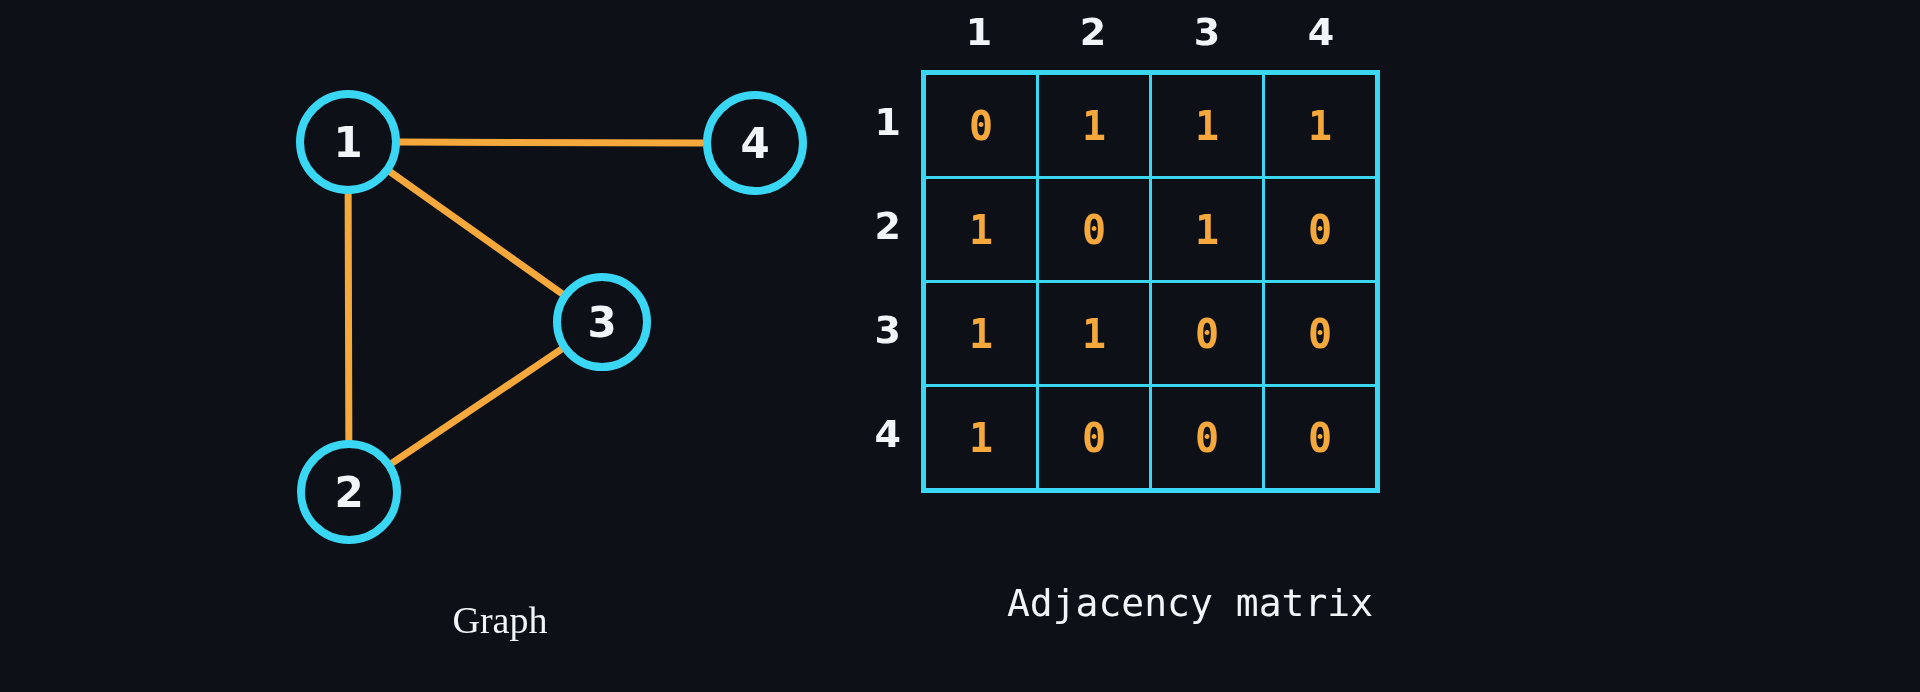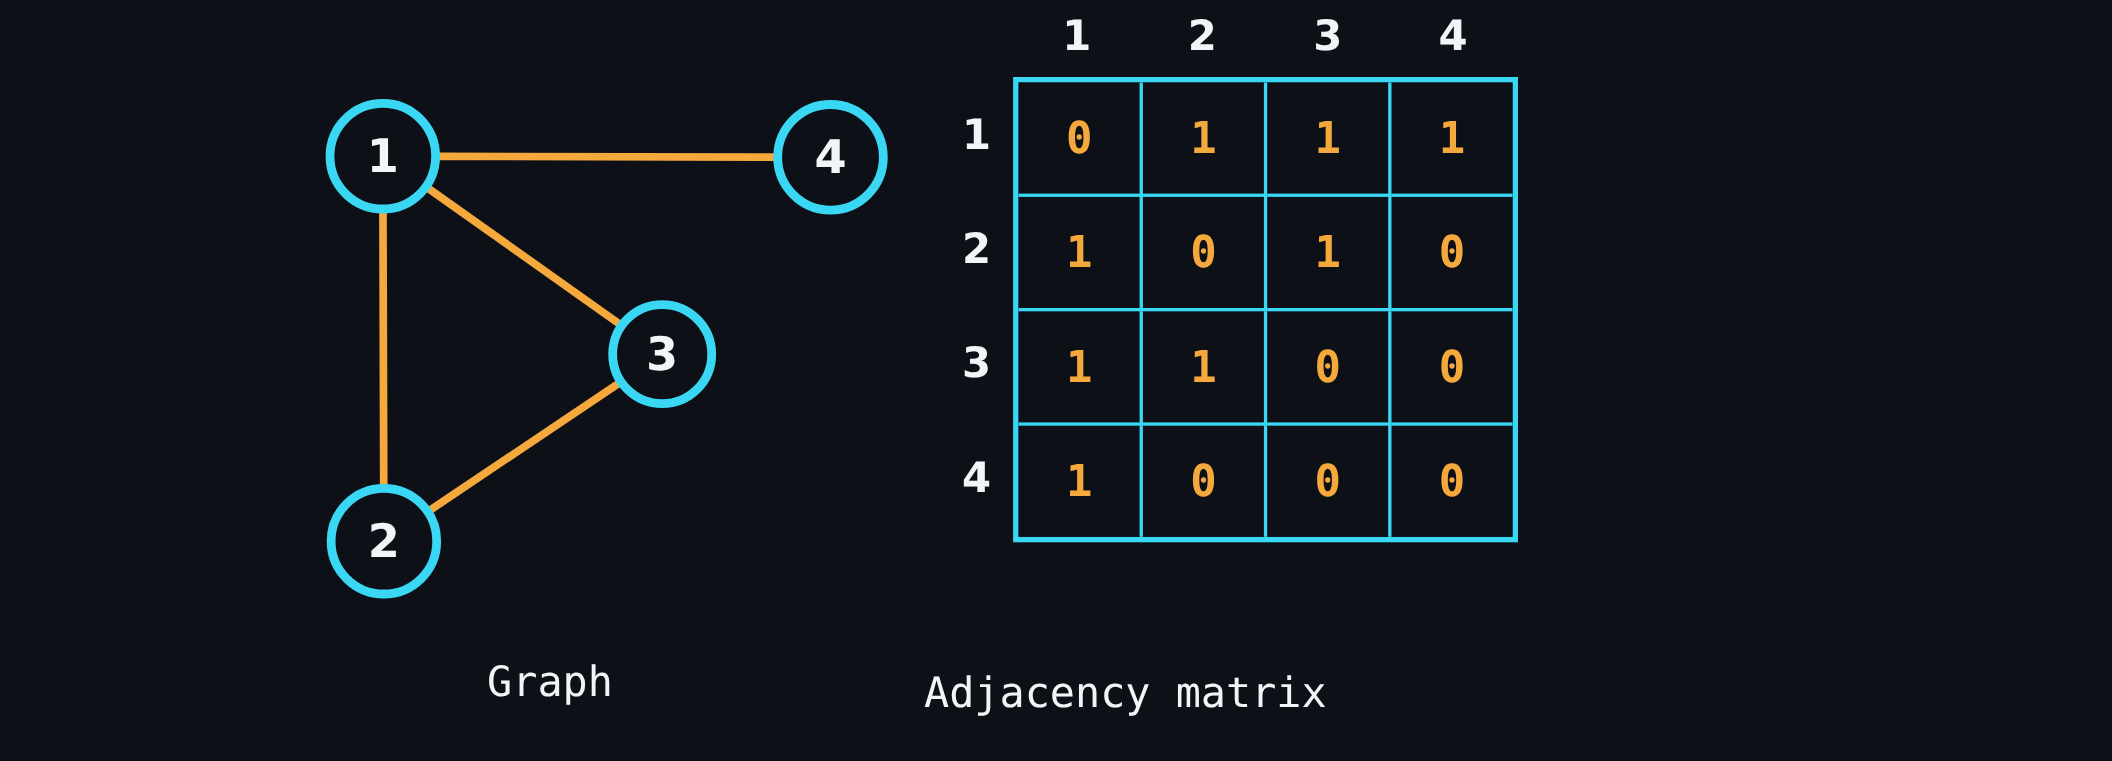--- a/index.html
+++ b/index.html
@@ -45,20 +45,21 @@
     font-size: 38px;
     color: #f2f5f7;
     white-space: pre;
     letter-spacing: 0px;
   }
   #graph-caption {
     left: 0;
     top: 598px;
     width: 1000px;
     text-align: center;
+    font-family: Liberation Serif, serif;
   }
 
   
   .matrix-panel {
     position: absolute;
     left: 860px;
     top: 0;
     width: 700px;
     height: 692px;
   }
@@ -123,22 +124,23 @@
     color: #f5a83c;
     background: #0d1117;
   }
   .grid tr:first-child td { border-top: none; }
   .grid tr:last-child td { border-bottom: none; }
   .grid td:first-child { border-left: none; }
   .grid td:last-child { border-right: none; }
 
   #matrix-caption {
     left: -20px;
-    top: 608px;
+    top: 581px;
     width: 700px;
+    text-align: center;
   }
 </style>
 </head>
 <body>
 
 <div class="stage">
 
   <div class="graph-panel">
     <svg class="graph-svg" width="900" height="600" viewBox="0 0 900 600">
       <g id="edge-layer">

